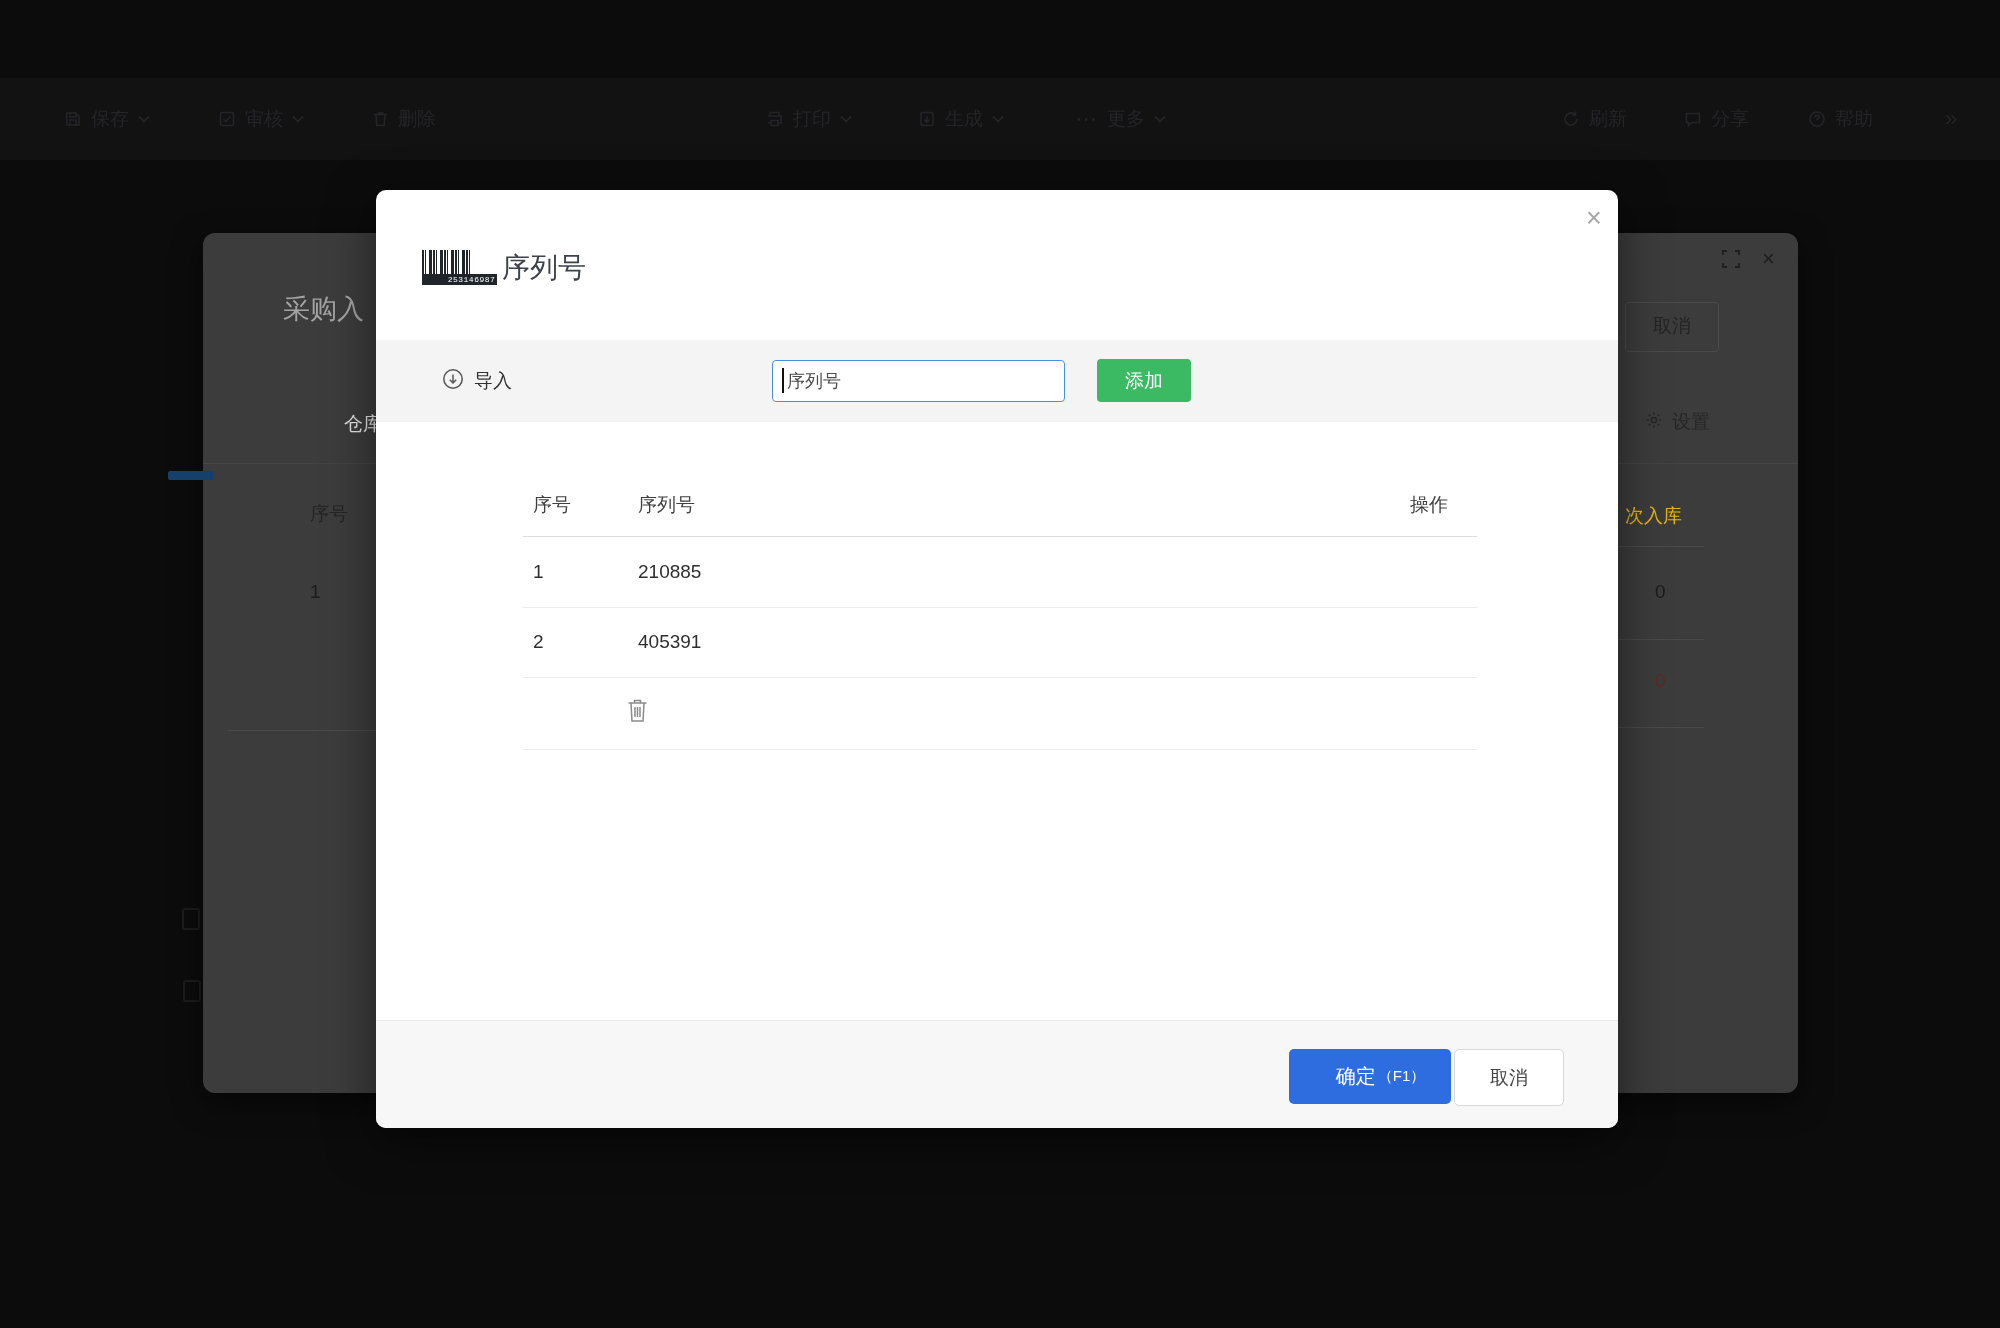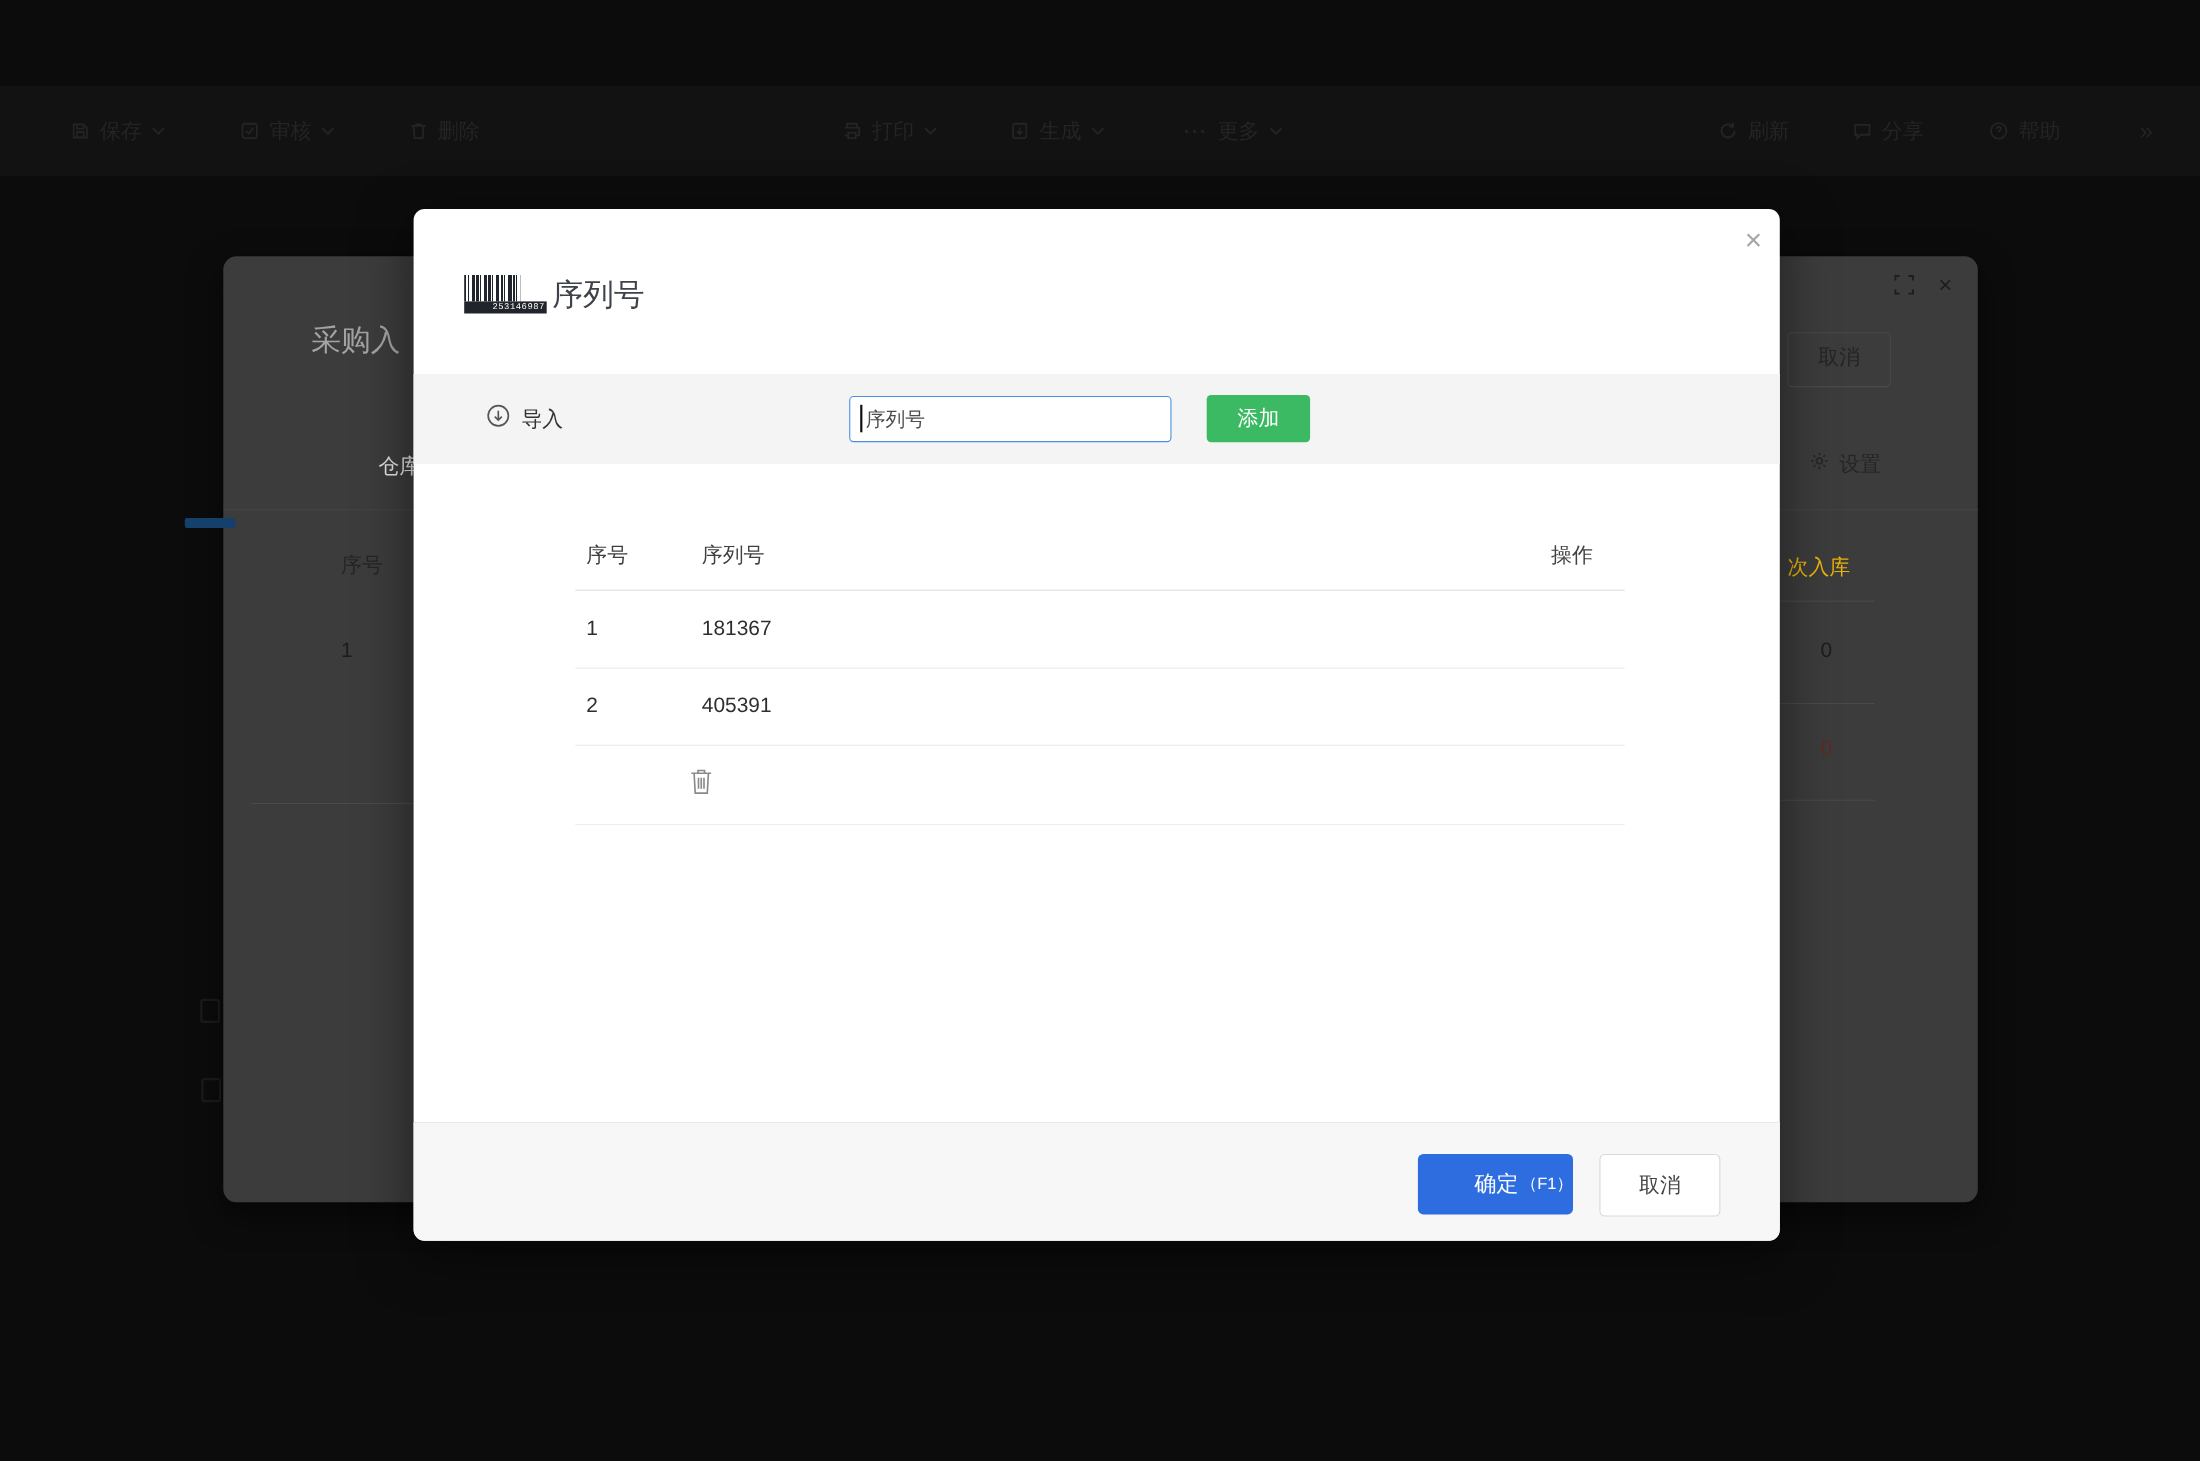--- a/index.html
+++ b/index.html
@@ -68,21 +68,21 @@
   .m-add{left:721px;top:19px;width:94px;height:43px;background:#3cb963;border-radius:4px;
          color:#fff;font-size:19px;text-align:center;line-height:43px;cursor:pointer;}
   .m-th{font-size:19px;color:#404040;}
   .m-td{font-size:19px;color:#2e2e2e;}
   .m-line{left:147px;width:954px;height:1px;background:#ececec;}
   .m-hline{left:147px;width:954px;height:1px;background:#dedede;}
   .m-trash{left:251px;top:508px;color:#8a8a8a;cursor:pointer;}
   .m-footer{left:0;top:830px;width:1242px;height:108px;background:#f7f7f8;border-top:1px solid #e9e9e9;
             border-radius:0 0 10px 10px;box-sizing:border-box;}
   .m-ok{position:absolute;left:913px;top:28px;width:141px;height:55px;background:#2e6de0;border-radius:5px;
-        color:#fff;display:flex;align-items:center;justify-content:flex-end;gap:2px;cursor:pointer;}
+        color:#fff;display:flex;align-items:center;justify-content:center;gap:2px;cursor:pointer;padding-left:21px;}
   .m-ok .big{font-size:20px;} .m-ok .small{font-size:15px;}
   .m-cancel{position:absolute;left:1078px;top:28px;width:108px;height:55px;background:#fff;
             border:1px solid #d9d9d9;border-radius:5px;color:#454545;font-size:19px;
             display:flex;align-items:center;justify-content:center;cursor:pointer;}
 </style>
 </head>
 <body>
 
 <div class="stage">
 
@@ -247,21 +247,21 @@
       </div>
       <div class="abs m-add">添加</div>
     </div>
 
     <div class="abs m-th" style="left:157px;top:302px;">序号</div>
     <div class="abs m-th" style="left:262px;top:302px;">序列号</div>
     <div class="abs m-th" style="left:1016px;top:302px;width:56px;text-align:right;">操作</div>
     <div class="abs m-hline" style="top:346px;"></div>
 
     <div class="abs m-td" style="left:157px;top:371px;">1</div>
-    <div class="abs m-td" style="left:262px;top:371px;">181367</div>
+    <div class="abs m-td" style="left:262px;top:371px;">210885</div>
     <div class="abs m-line" style="top:417px;"></div>
 
     <div class="abs m-td" style="left:157px;top:441px;">2</div>
     <div class="abs m-td" style="left:262px;top:441px;">405391</div>
     <div class="abs m-line" style="top:487px;"></div>
 
     <div class="abs m-trash">
       <svg width="21" height="25" viewBox="0 0 21 25" fill="none" stroke="currentColor" stroke-width="1.5">
         <path d="M1.5 5h18M7.5 5V2.5h6V5M4 5l1 18h11l1-18"></path>
         <path d="M8 9v10M10.5 9v10M13 9v10"></path>

